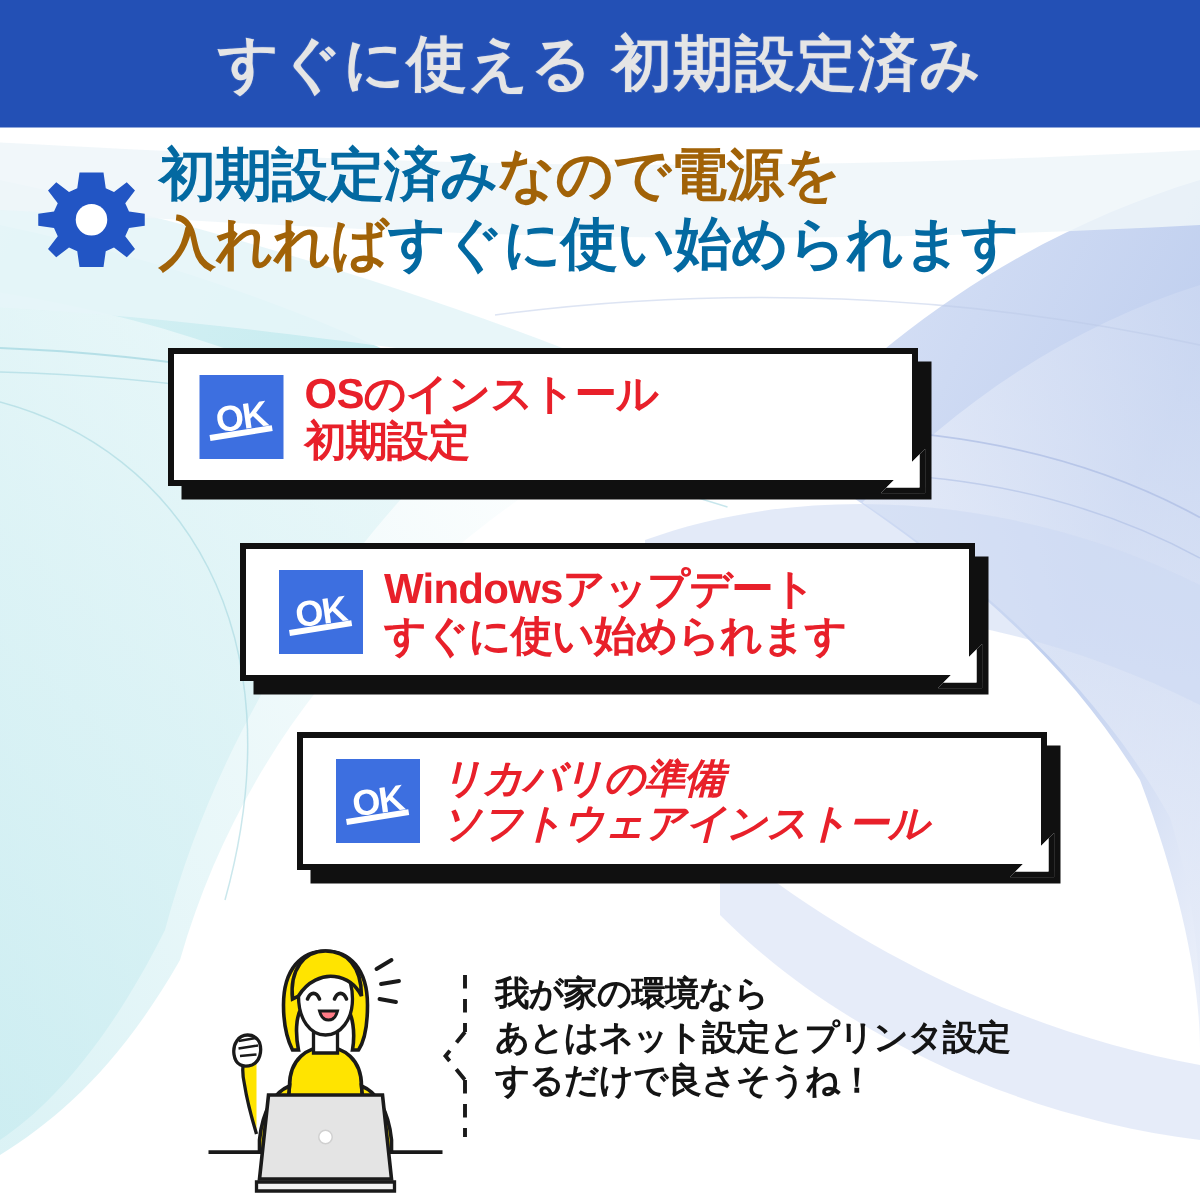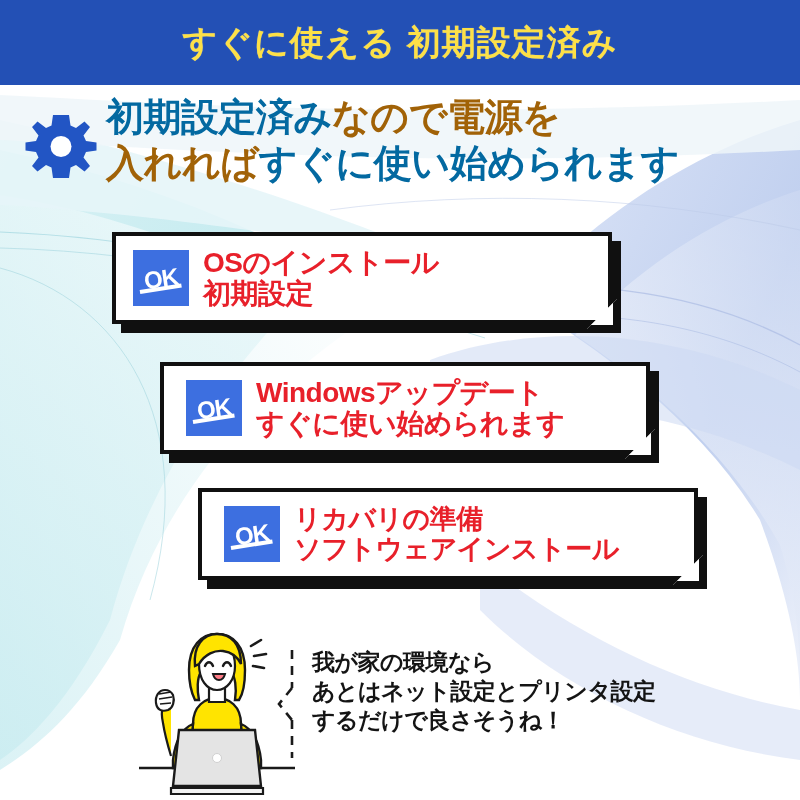--- a/index.html
+++ b/index.html
@@ -15,22 +15,22 @@
   
   #bg { position:absolute; inset:0; z-index:0; }
 
   
   .banner {
     position:absolute; left:0; top:0; width:800px; height:85px;
     background:#2350b5; z-index:3;
     display:flex; align-items:center; justify-content:center;
   }
   .banner-text {
-    color:#fde047;
-    font-size:34px;
+    color:#e5e5e5;
+    font-size:40px;
     font-weight:700;
     letter-spacing:1px;
     white-space:nowrap;
     text-shadow:0 0 1px rgba(255,255,255,.4);
   }
 
   
   .headline-wrap {
     position:absolute; left:24px; top:98px; width:760px; z-index:4;
     display:flex; align-items:flex-start;
@@ -83,28 +83,28 @@
   }
   .ok-badge .ok-line {
     position:absolute; left:7px; bottom:12px; width:42px; height:4px;
     background:#ffffff; transform:rotate(-9deg); transform-origin:left center;
   }
   .card-text { line-height:1.12; padding-right:6px; }
   .card-line {
     color:#e8202a; font-size:28px; font-weight:700; white-space:nowrap;
     letter-spacing:-0.5px;
   }
-  #card3 .card-line { font-size:27px; }
+  #card3 .card-line { font-size:27px;font-style:italic; }
   #card3 .card-text { width:480px; }
 
   
   .character { position:absolute; left:135px; top:628px; z-index:6; }
 
   
-  .speech { position:absolute; left:274px; top:648px; z-index:6; display:flex; }
+  .speech { position:absolute; left:292px; top:648px; z-index:6; display:flex; }
   .speech-tail { flex:0 0 auto; margin-right:12px; }
   .speech-lines { line-height:1.26; }
   .speech-line {
     color:#141414; font-size:23px; font-weight:700; white-space:nowrap;
     letter-spacing:-0.5px;
   }
 </style>
 </head>
 <body>
 

